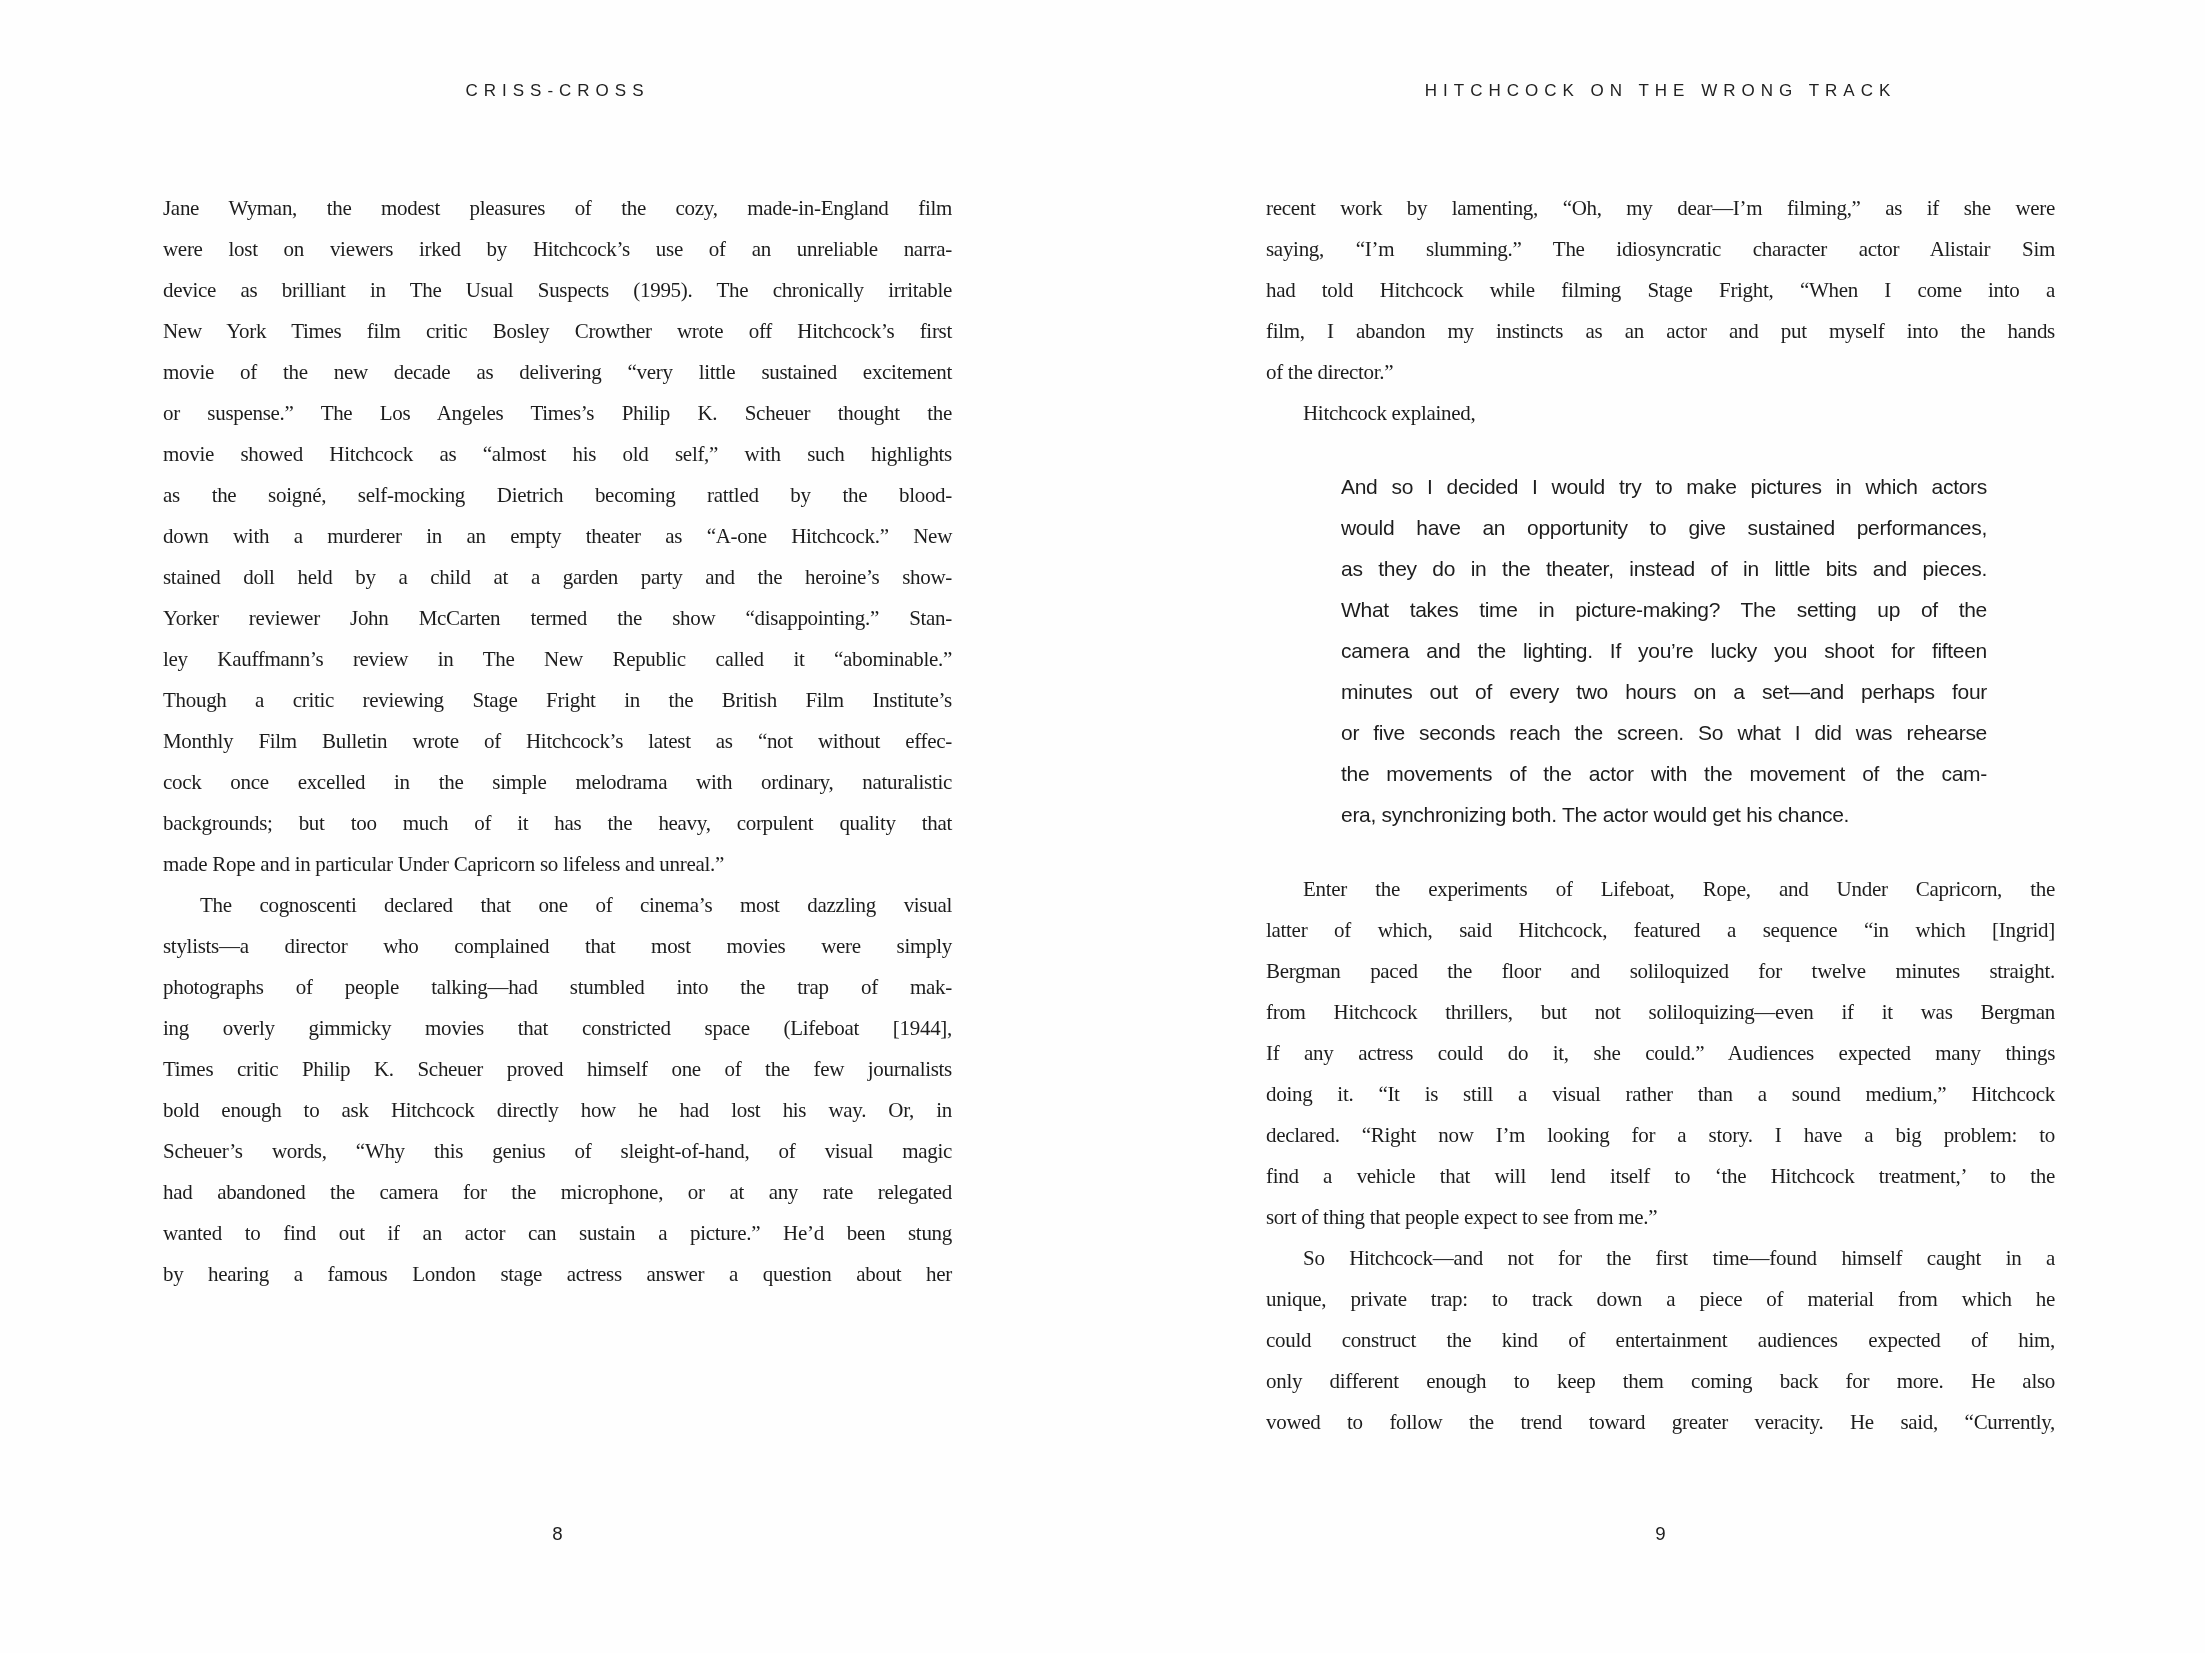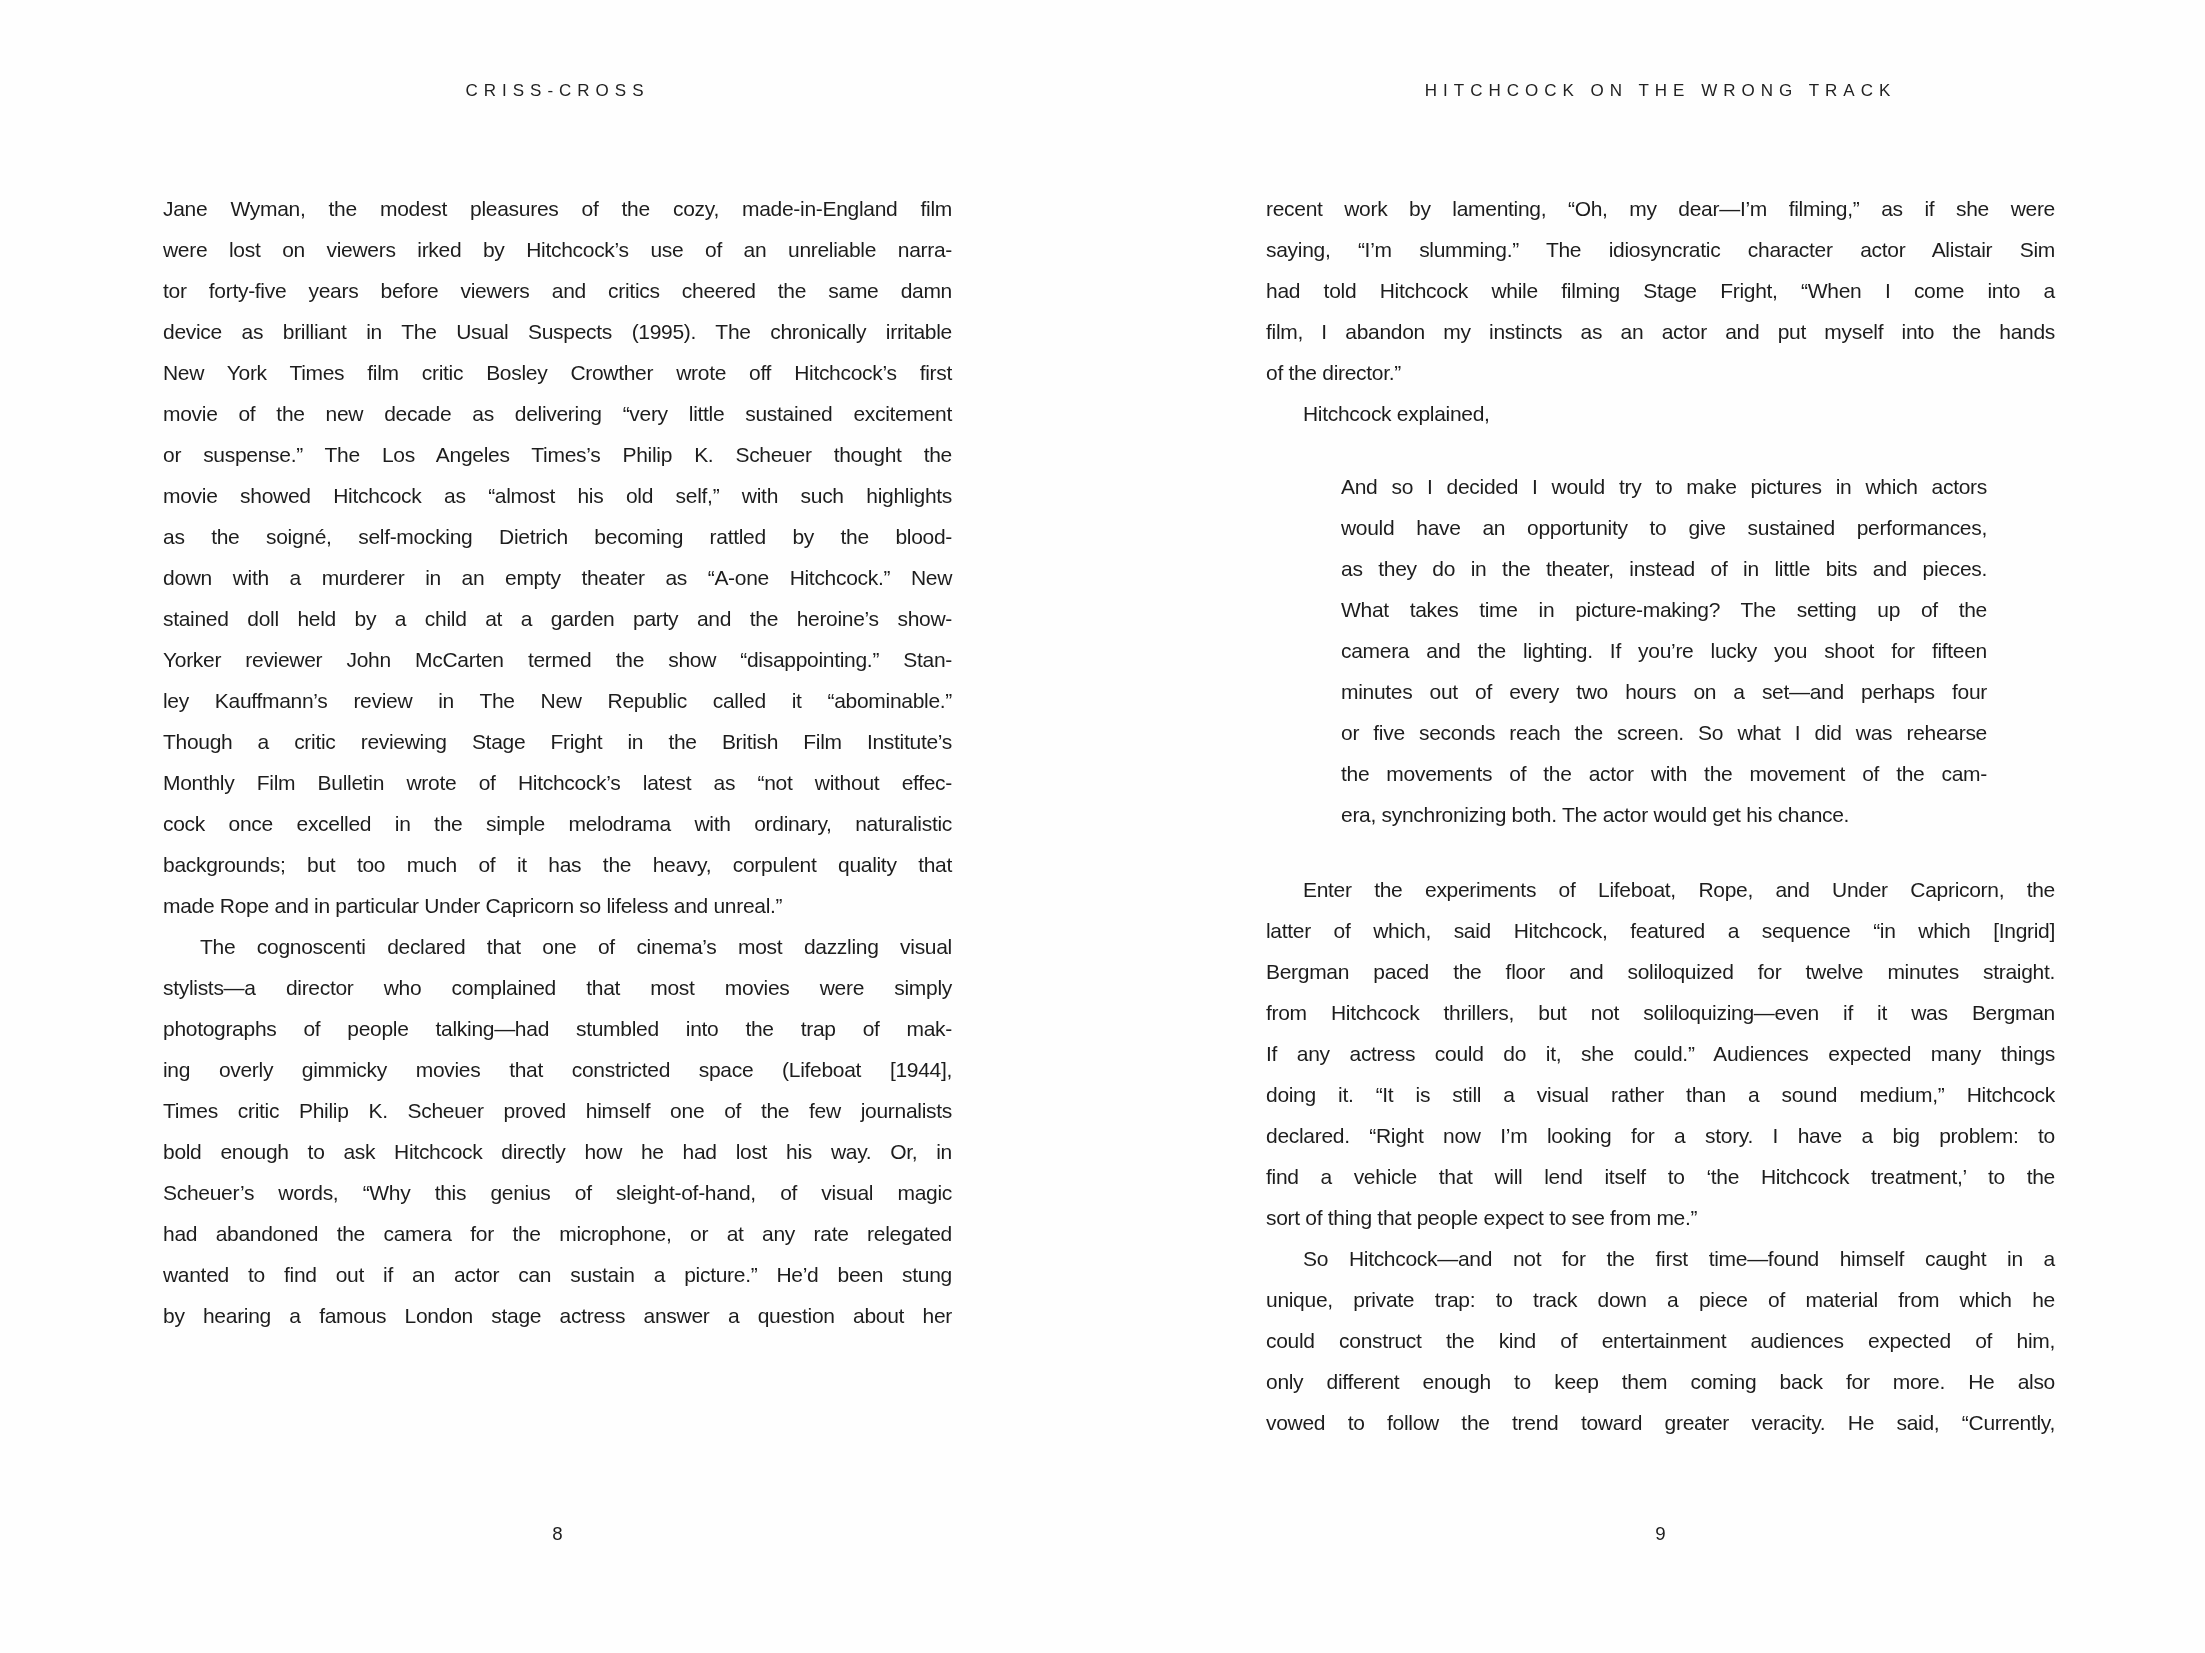--- a/index.html
+++ b/index.html
@@ -54,21 +54,21 @@
     text-align: justify;
     text-align-last: justify;
   }
   .line.end {
     text-align-last: left;
   }
   .line.indent {
     text-indent: 37px;
   }
 
-  .para { margin: 0; }
+  .para { margin: 0; font-family: Liberation Serif, serif; }
   .quote {
     margin: 32px 68px 34px 75px;
   }
 
   .pageno {
     position: absolute;
     top: 1523px;
     left: 163px;
     width: 789px;
     text-align: center;
@@ -80,21 +80,20 @@
 <body>
 
 <div class="spread">
 
   <section class="page left">
     <div class="running-head">CRISS-CROSS</div>
     <div class="textcol" id="left-textcol">
         <div class="para">
           <div class="line">Jane Wyman, the modest pleasures of the cozy, made-in-England film</div>
           <div class="line">were lost on viewers irked by Hitchcock’s use of an unreliable narra-</div>
-          <div class="line">tor forty-five years before viewers and critics cheered the same damn</div>
           <div class="line">device as brilliant in The Usual Suspects (1995). The chronically irritable</div>
           <div class="line">New York Times film critic Bosley Crowther wrote off Hitchcock’s first</div>
           <div class="line">movie of the new decade as delivering “very little sustained excitement</div>
           <div class="line">or suspense.” The Los Angeles Times’s Philip K. Scheuer thought the</div>
           <div class="line">movie showed Hitchcock as “almost his old self,” with such highlights</div>
           <div class="line">as the soigné, self-mocking Dietrich becoming rattled by the blood-</div>
           <div class="line">down with a murderer in an empty theater as “A-one Hitchcock.” New</div>
           <div class="line">stained doll held by a child at a garden party and the heroine’s show-</div>
           <div class="line">Yorker reviewer John McCarten termed the show “disappointing.” Stan-</div>
           <div class="line">ley Kauffmann’s review in The New Republic called it “abominable.”</div>

